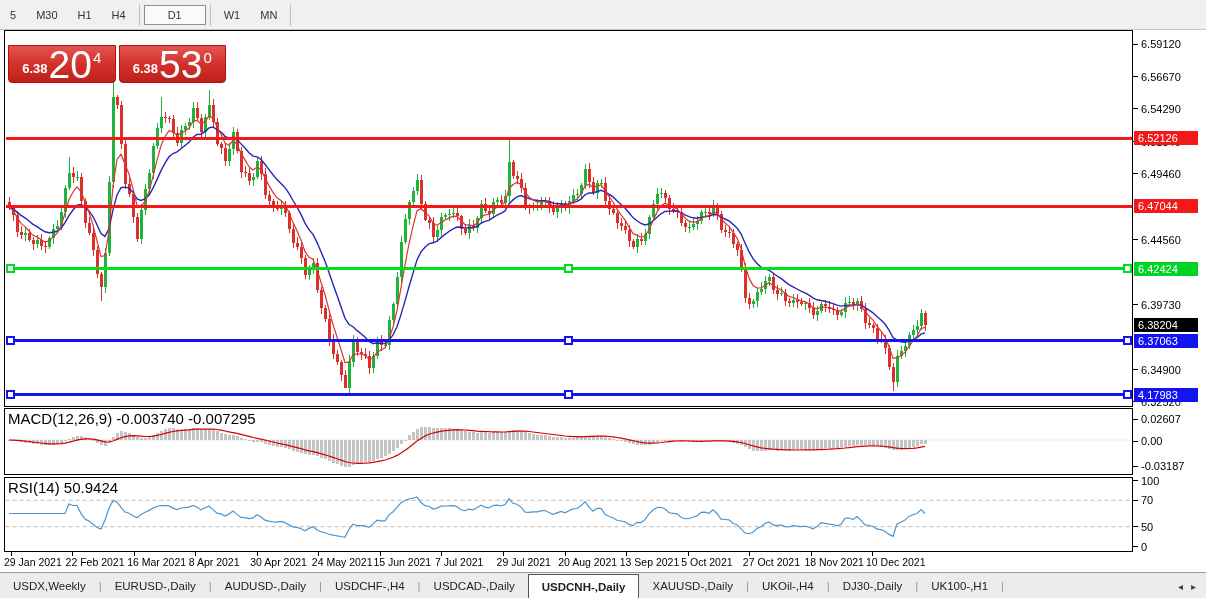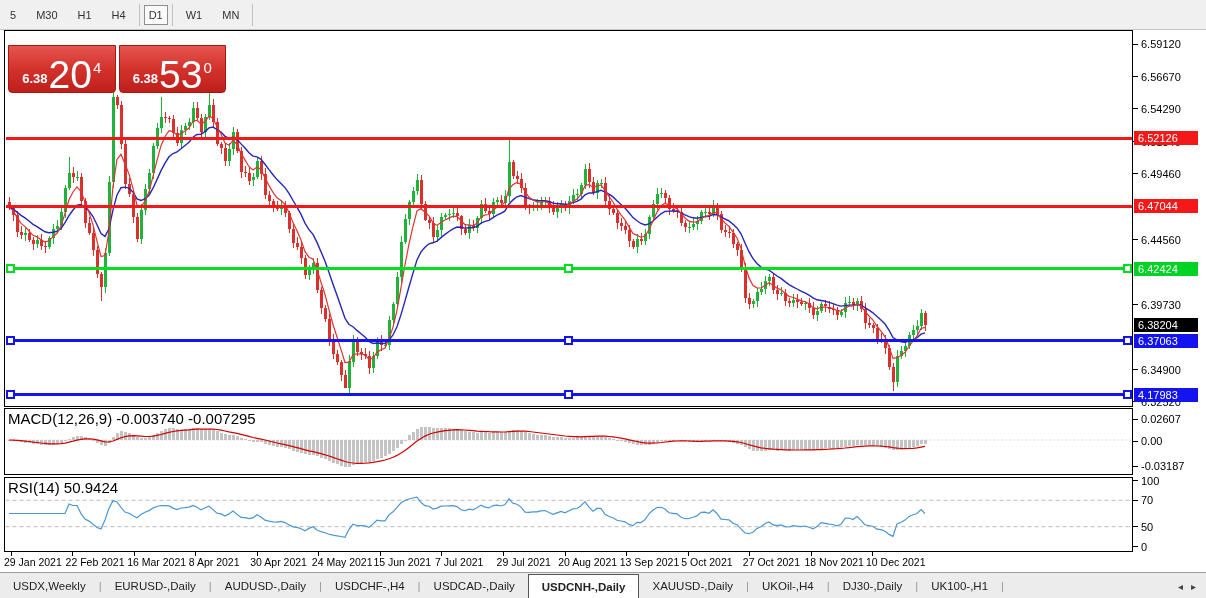--- a/index.html
+++ b/index.html
@@ -2,21 +2,21 @@
 <html><head>
 <meta charset="utf-8">
 <style>
   html,body{margin:0;padding:0;background:#fff;}
   #app{position:relative;width:1206px;height:598px;overflow:hidden;
        font-family:"Liberation Sans",sans-serif;background:#fff;-webkit-font-smoothing:none;}
   
   #toolbar{position:absolute;left:0;top:0;width:1206px;height:29px;background:#f0f0f0;
            display:flex;align-items:center;font-size:11px;color:#333;border-bottom:1px solid #c8c8c8;}
   .tf-item{padding:4px 9px;margin:0 1px;cursor:default;}
-  .tf-item.active{background:#fafafa;border:1px solid #8f8f8f;padding:3px 4px;}
+  .tf-item.active{background:#fafafa;border:1px solid #8f8f8f;padding:3px 23px;}
   .tf-sep{width:1px;height:22px;background:#c0c0c0;margin:0 3px;}
   
   #chartwin{position:absolute;left:0;top:30px;width:1206px;height:542px;background:#fff;}
   #chartsvg{position:absolute;left:0;top:0;}
   #charttitle{position:absolute;left:9px;top:4px;font-size:12px;color:#000;z-index:5;white-space:nowrap;}
   #charttitle .arrow{font-size:9px;margin-right:4px;}
   .panel-label{position:absolute;left:8px;font-size:15px;color:#000;z-index:5;white-space:nowrap;}
   
   #tradepanel{position:absolute;left:8px;top:14px;width:218px;z-index:10;}
   #tp-row1{display:flex;height:24px;}
@@ -25,21 +25,21 @@
   #sellbtn{width:58px;border-radius:6px 0 0 0;}
   #buybtn{width:62px;border-radius:0 6px 0 0;}
   #spinner{flex:1;display:flex;background:#fff;border:1px solid #9a9a9a;box-sizing:border-box;margin:0 1px;}
   .spinbtn{width:18px;background:linear-gradient(#fdfdfd,#dcdcdc);border:0;display:flex;align-items:center;
            justify-content:center;font-size:7px;color:#4a6f9e;cursor:default;}
   .spinbtn.left{border-right:1px solid #c0c0c0;}
   .spinbtn.right{border-left:1px solid #c0c0c0;}
   #volinput{flex:1;border:0;outline:0;text-align:right;font-size:14px;padding:0 4px 0 0;
             font-family:"Liberation Sans",sans-serif;color:#000;min-width:0;}
   #tp-row2{display:flex;gap:3px;margin-top:1px;}
-  .quotebox{flex:1;height:48px;background:linear-gradient(#e5554e 0%,#d3322c 50%,#bf1f1b 100%);
+  .quotebox{flex:1;height:38px;background:linear-gradient(#e5554e 0%,#d3322c 50%,#bf1f1b 100%);
             border:1px solid #a81613;border-radius:0 0 4px 4px;color:#fff;display:flex;align-items:flex-end;
             justify-content:center;padding-bottom:2px;box-sizing:border-box;}
   .q-small{font-size:13px;font-weight:bold;margin:0 1px 4px 0;}
   .q-big{font-size:39px;line-height:30px;}
   .q-sup{font-size:15px;margin:0 0 14px 1px;}
   
   .axis-label{position:absolute;left:1141px;width:62px;font-size:11px;color:#000;line-height:13px;z-index:4;}
   .axis-badge{position:absolute;left:1134px;width:60px;font-size:11px;color:#fff;line-height:14px;
               padding-left:4px;z-index:6;}
   

